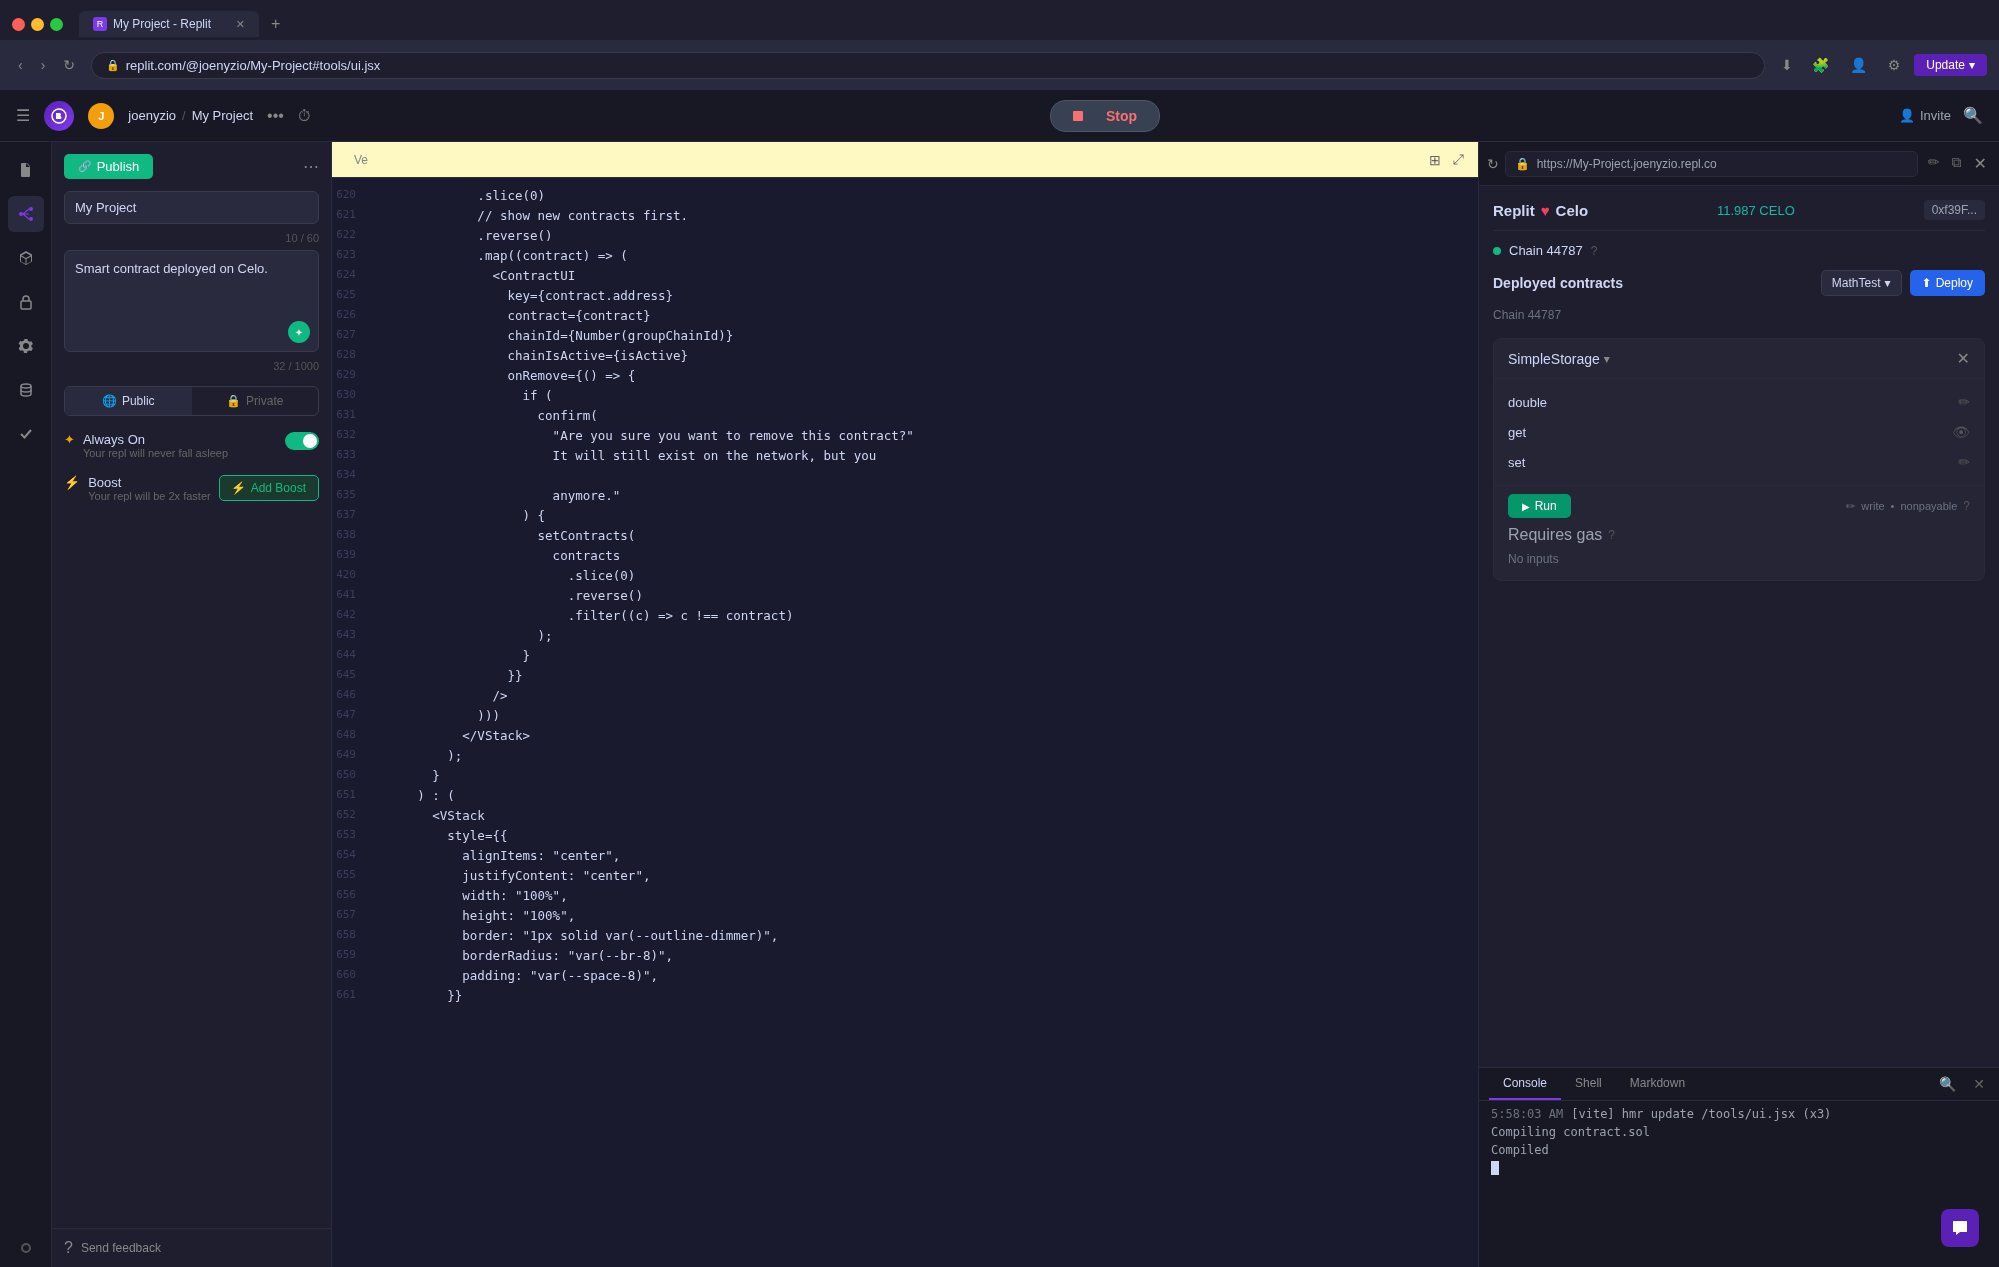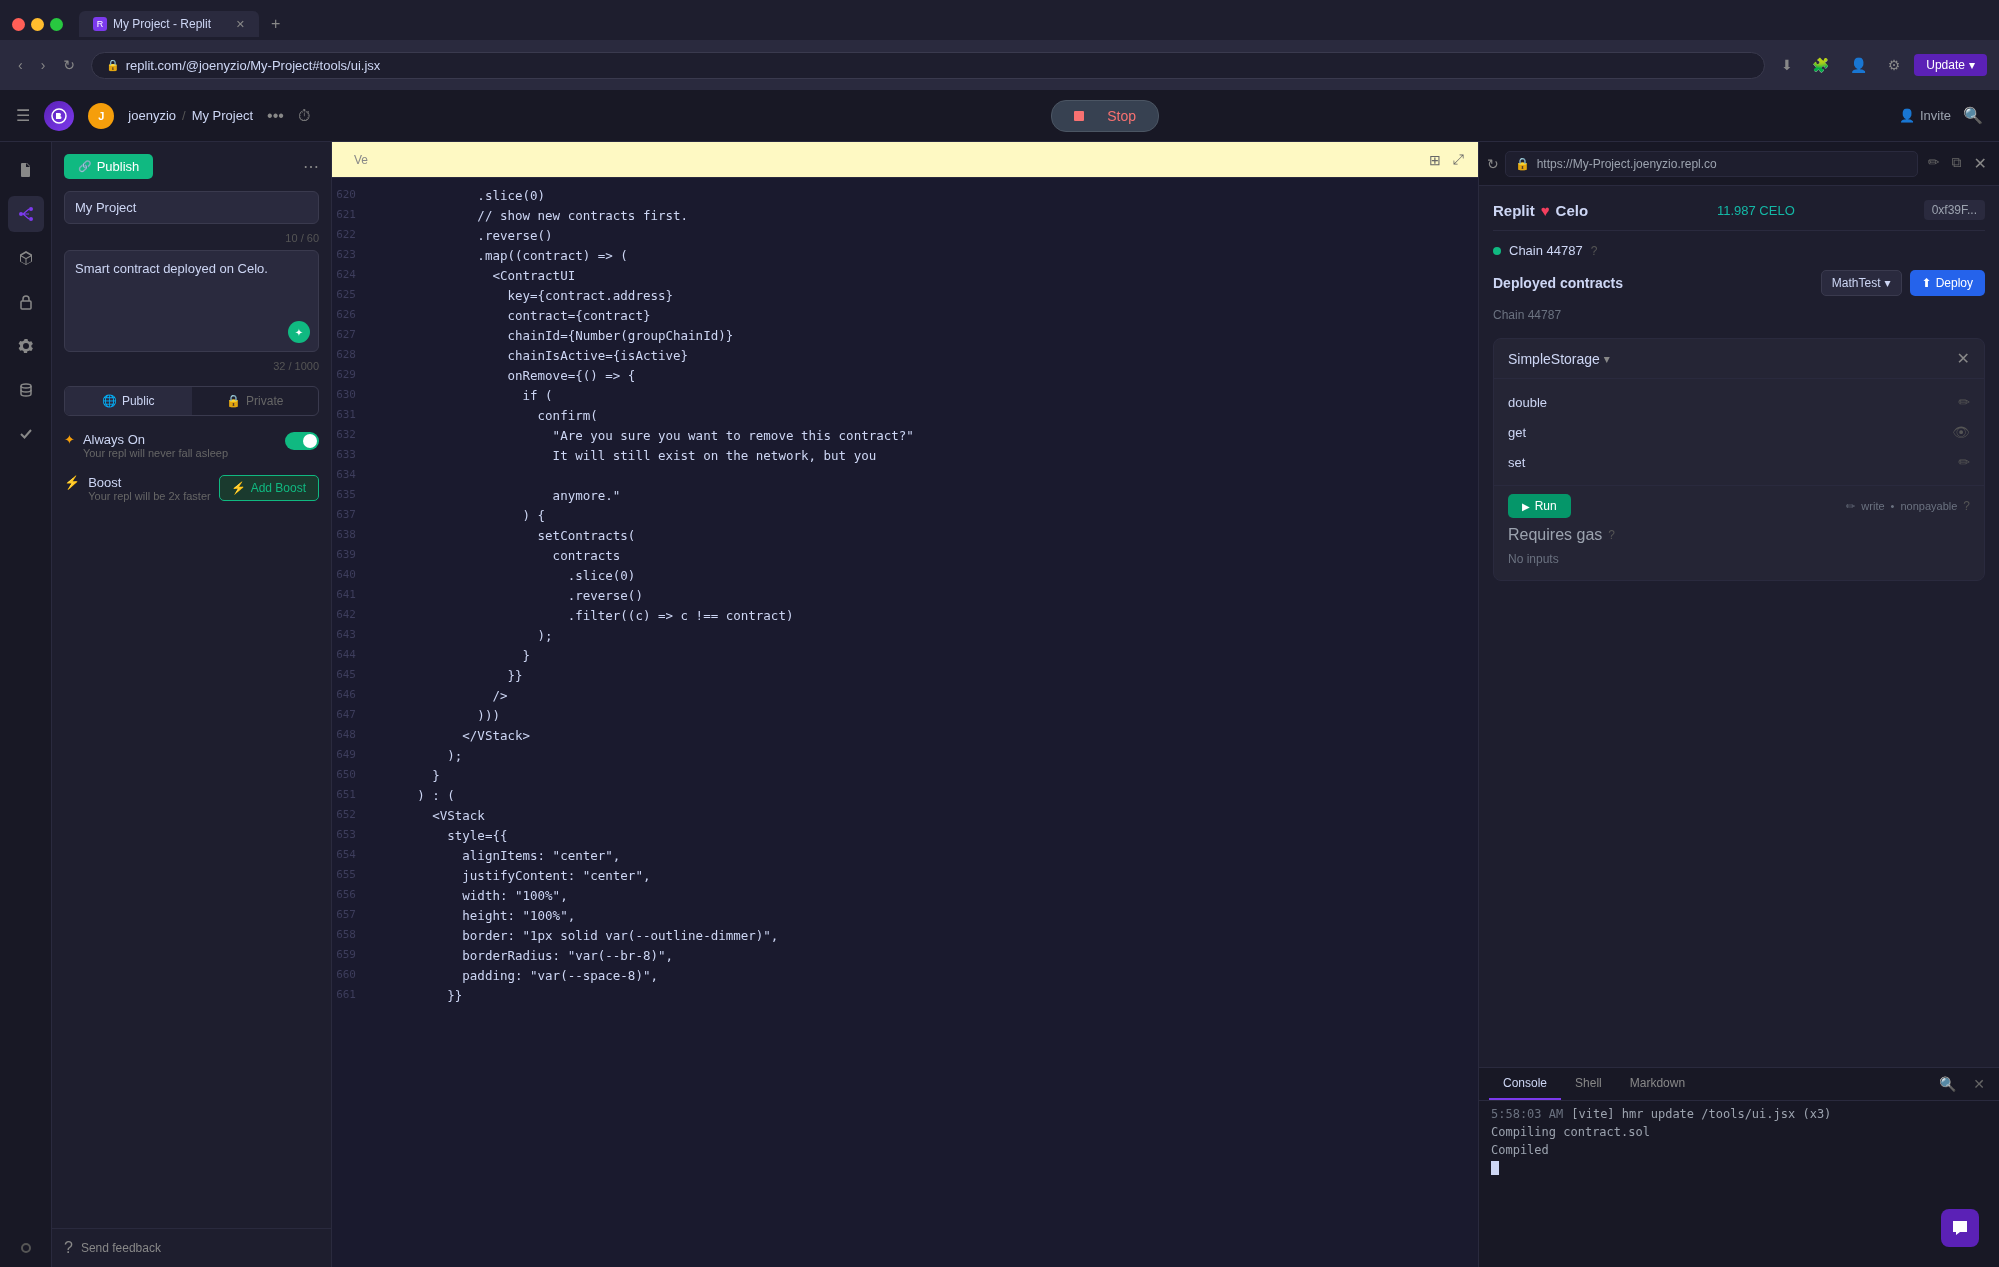--- a/index.html
+++ b/index.html
@@ -157,21 +157,21 @@
       flex: 1; display: flex; justify-content: center;
     }
     .stop-btn {
       background: #374151;
       border: 1px solid #4b5563;
       color: #f87171;
       padding: 7px 22px;
       border-radius: 15px;
       cursor: pointer;
       display: flex; align-items: center; gap: 23px;
-      font-size: 14px; font-weight: 400;
+      font-size: 14px; font-weight: 700;
     }
     .stop-icon { width: 10px; height: 10px; background: #f87171; border-radius: 1px; }
 
     .header-right {
       display: flex; align-items: center; gap: 12px; margin-left: auto;
     }
     .invite-btn {
       color: #9ca3af; font-size: 13px; cursor: pointer;
       display: flex; align-items: center; gap: 4px;
     }
@@ -937,21 +937,21 @@
           </div>
           <div class="code-line">
             <span class="line-number">638</span>
             <span class="line-code">                      setContracts(</span>
           </div>
           <div class="code-line">
             <span class="line-number">639</span>
             <span class="line-code">                        contracts</span>
           </div>
           <div class="code-line">
-            <span class="line-number">640</span>
+            <span class="line-number">420</span>
             <span class="line-code">                          .slice(0)</span>
           </div>
           <div class="code-line">
             <span class="line-number">641</span>
             <span class="line-code">                          .reverse()</span>
           </div>
           <div class="code-line">
             <span class="line-number">642</span>
             <span class="line-code">                          .filter((c) =&gt; c !== contract)</span>
           </div>

